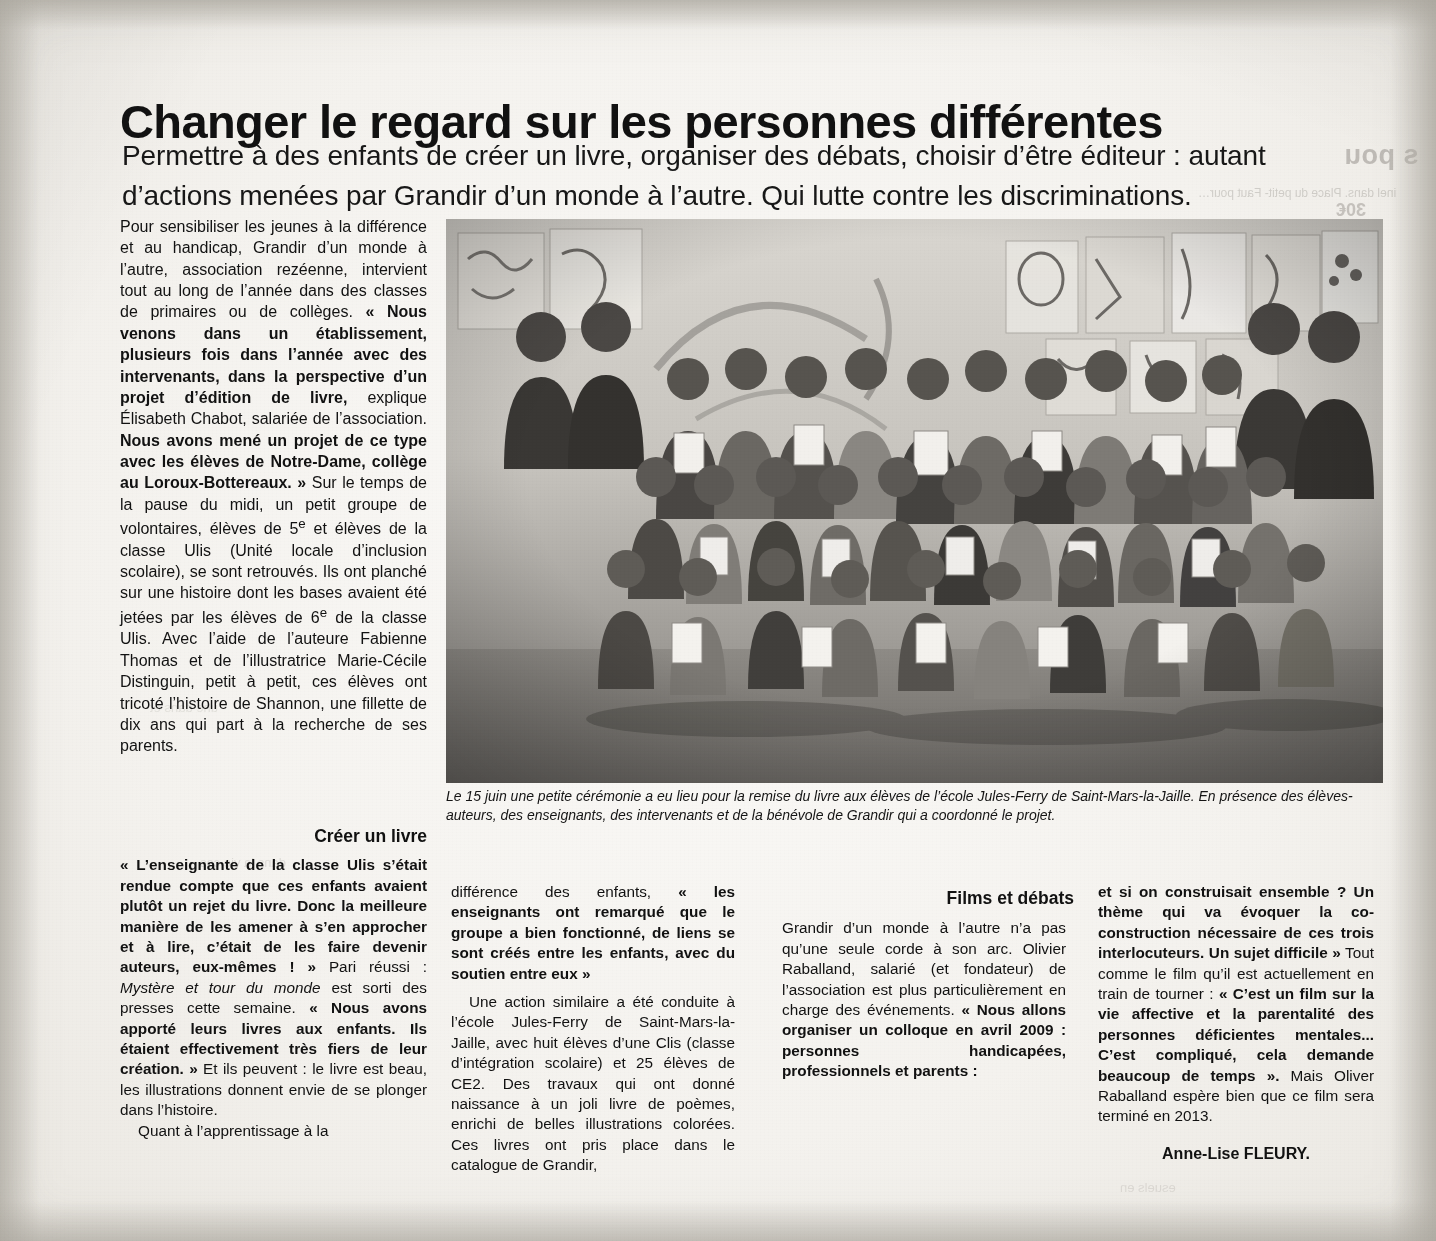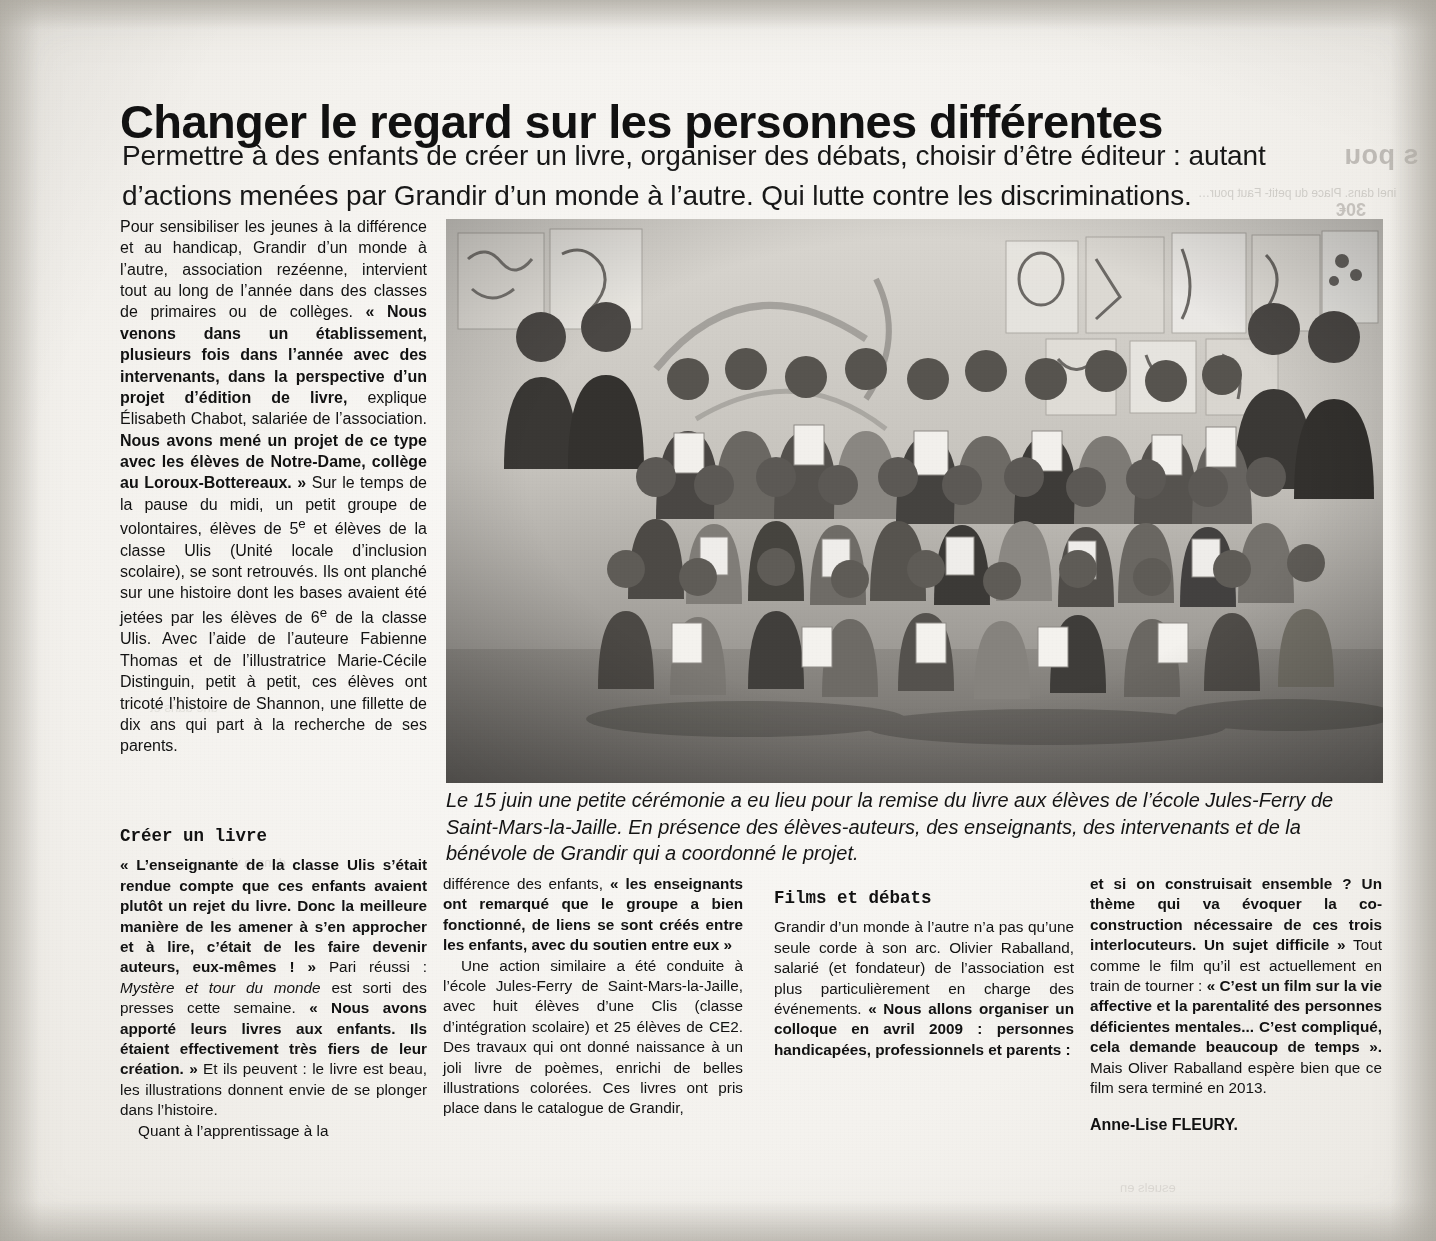--- a/index.html
+++ b/index.html
@@ -147,23 +147,22 @@
     line-height: 1.335;
     text-align: justify;
     color: #121212;
   }
   #col-first p { margin: 0; }
   #col-first .b { font-weight: bold; }
 
   .sub-head {
     font-weight: bold;
     font-size: 17.5px;
-    text-align: left;
+    text-align: right;
     margin: 13px 0 7px 0;
-    font-family: Liberation Mono, monospace;
   }
 
   #col-first-lower {
     position: absolute;
     left: 120px;
     top: 812px;
     width: 307px;
     font-size: 15.3px;
     line-height: 1.335;
     text-align: justify;
@@ -185,46 +184,46 @@
   #photo {
     width: 100%;
     height: 100%;
     display: block;
   }
   #caption {
     position: absolute;
     left: 446px;
     top: 787px;
     width: 937px;
-    font-size: 20px;
+    font-size: 14px;
     line-height: 1.33;
     font-style: italic;
     color: #151515;
   }
 
   
   .lcol {
     position: absolute;
     top: 874px;
     width: 300px;
     font-size: 15.3px;
     line-height: 1.335;
     text-align: justify;
     color: #121212;
   }
-  .lcol p { margin: 0; text-indent: 18px; }
+  .lcol p { margin: 8px; text-indent: 18px; }
   .lcol p.noindent { text-indent: 0; }
   .lcol .b { font-weight: bold; }
   #col2 { left: 443px; }
   #col3 { left: 774px; }
   #col4 { left: 1090px; width: 292px; }
 
   #byline {
     margin-top: 16px;
-    text-align: left;
+    text-align: center;
     font-weight: bold;
     font-size: 16px;
     text-indent: 0;
   }
 
   
   #grain {
     position: absolute;
     inset: 0;
     z-index: 30;

